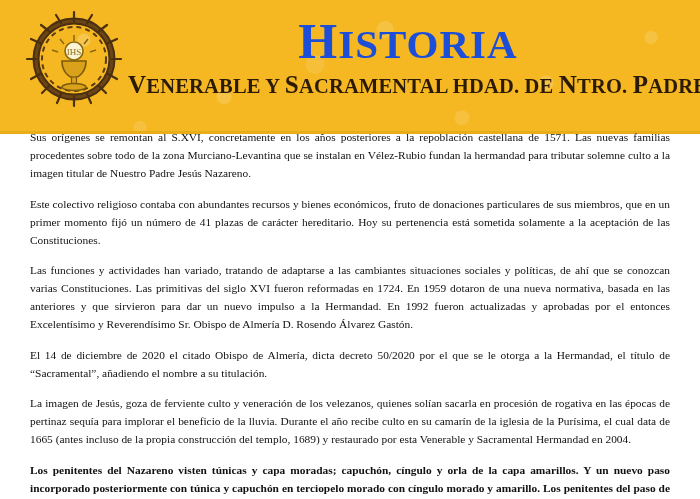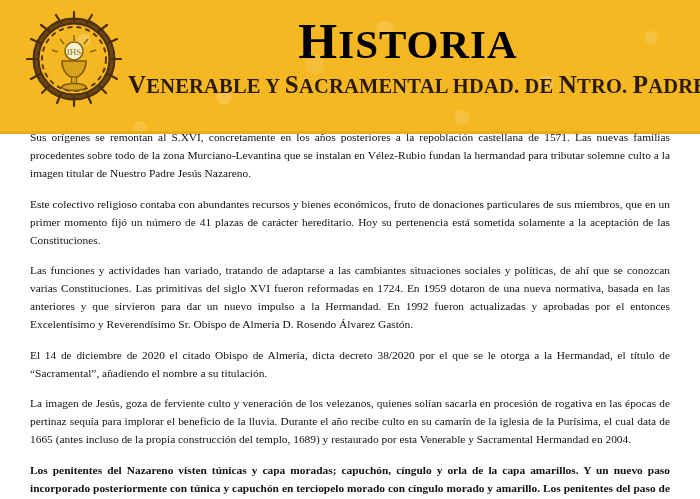--- a/index.html
+++ b/index.html
@@ -68,21 +68,21 @@
     top: 18px;
     width: 560px;
     text-align: center;
   }
   .title-main {
     font-family: "Liberation Serif", serif;
     font-weight: bold;
     font-size: 41px;
     line-height: 46px;
     letter-spacing: 1px;
-    color: #000000;
+    color: #1d4ed8;
     white-space: nowrap;
   }
   .title-main .drop {
     font-size: 50px;
     line-height: 46px;
   }
   .title-sub {
     margin-top: 6px;
     font-family: "Liberation Serif", serif;
     font-weight: bold;
@@ -170,18 +170,18 @@
       <div class="title-sub"><span class="cap">V</span>ENERABLE Y <span class="cap">S</span>ACRAMENTAL HDAD. DE <span class="cap">N</span>TRO. <span class="cap">P</span>ADRE ESÚS AZARENO</div>
     </div>
 
     <div class="banner-bottom-edge"></div>
   </div>
 
   <div class="content">
     <p class="para">Sus orígenes se remontan al S.XVI, concretamente en los años posteriores a la repoblación castellana de 1571. Las nuevas familias procedentes sobre todo de la zona  Murciano-Levantina que se instalan en Vélez-Rubio fundan la hermandad para tributar solemne culto a la imagen titular de Nuestro Padre Jesús Nazareno.</p>
     <p class="para">Este colectivo religioso contaba con abundantes recursos y bienes económicos, fruto de donaciones particulares de sus miembros, que en un primer momento fijó un número de 41 plazas de carácter hereditario. Hoy su pertenencia está sometida solamente a la aceptación de las Constituciones.</p>
     <p class="para">Las funciones y actividades han variado, tratando de adaptarse a las cambiantes situaciones sociales y políticas, de ahí que se conozcan varias Constituciones. Las primitivas del siglo XVI fueron reformadas en 1724. En 1959 dotaron de una nueva normativa, basada en las anteriores y que sirvieron para dar un nuevo impulso a la Hermandad. En 1992 fueron actualizadas y aprobadas por el entonces Excelentísimo y Reverendísimo Sr. Obispo de Almería D. Rosendo Álvarez Gastón.</p>
-    <p class="para">El 14 de diciembre de 2020 el citado Obispo de Almería, dicta decreto 38/2020 por el que se le otorga a la Hermandad, el título de “Sacramental”, añadiendo el nombre a su titulación.</p>
+    <p class="para">El 14 de diciembre de 2020 el citado Obispo de Almería, dicta decreto 50/2020 por el que se le otorga a la Hermandad, el título de “Sacramental”, añadiendo el nombre a su titulación.</p>
     <p class="para">La imagen de Jesús, goza de ferviente culto y veneración de los velezanos, quienes solían sacarla en procesión de rogativa en las épocas de pertinaz sequía para implorar el  beneficio de la lluvia. Durante el año recibe culto en su camarín de la iglesia de la Purísima, el cual data de 1665 (antes incluso de la propia construcción del templo, 1689) y restaurado por esta Venerable y Sacramental Hermandad en 2004.</p>
     <p class="para">Los penitentes del Nazareno visten túnicas y capa moradas; capuchón, cíngulo y orla de la capa amarillos. Y un nuevo paso incorporado posteriormente con túnica y capuchón en terciopelo morado con cíngulo morado y amarillo. Los penitentes del paso de San Juan y la Virgen de la Amargura visten túnica blanca, capa y capuchón verde con cíngulo verde y blanco. Los guantes son blancos para el Domingo de Ramos y Jueves Santo y negros para el Viernes Santo. Y el zapato es negro para todas las túnicas.</p>
   </div>
 
 </div>
 
 </body></html>

